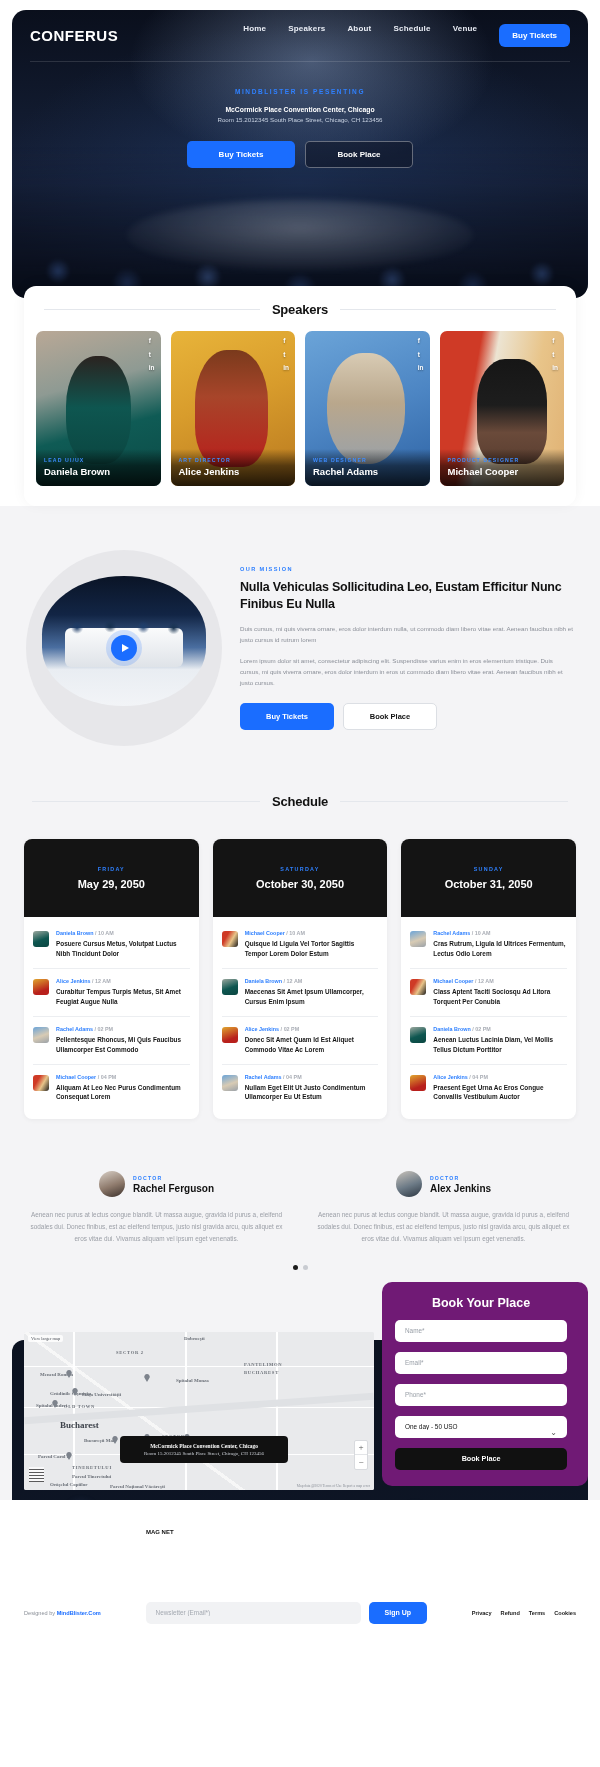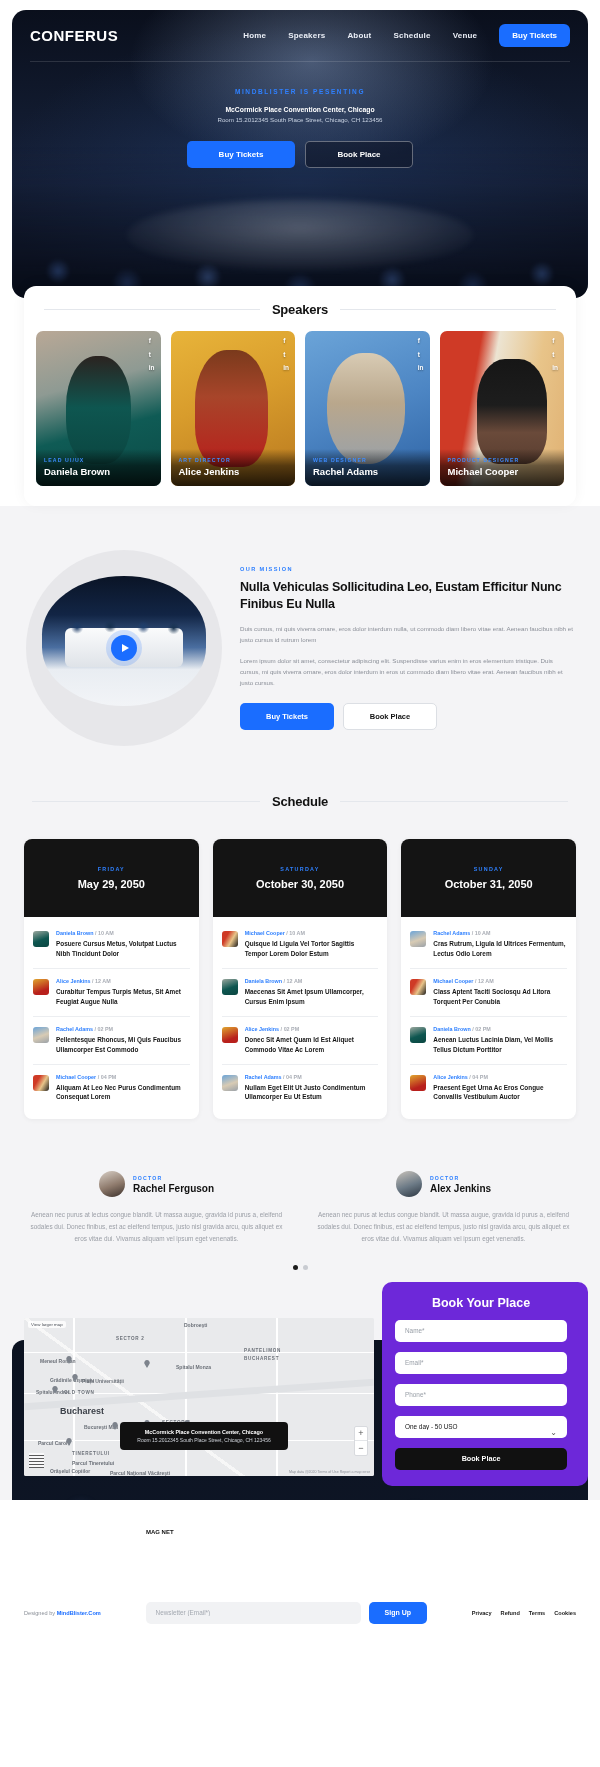--- a/index.html
+++ b/index.html
@@ -36,21 +36,21 @@
   .hero-table {
     position:absolute; left:20%; right:20%; bottom:28px; height:70px;
     background:radial-gradient(ellipse at 50% 40%, rgba(225,228,232,.30), rgba(180,190,200,.05) 70%);
     border-radius:50%; filter:blur(3px);
   }
   .nav {
     position:relative; z-index:5; display:flex; align-items:center;
     padding:14px 18px 0 18px;
   }
   .brand { color:#fff; font-size:15px; font-weight:700; letter-spacing:.5px; }
-  .nav-links { margin-left:auto; display:flex; align-items:center; gap:22px; }
+  .nav-links { margin-left:auto; display:flex; align-items:flex-start; gap:22px; }
   .nav-links a { color:#e9edf5; font-size:8px; font-weight:600; text-decoration:none; letter-spacing:.2px; }
   .btn-blue {
     background:#1a6dff; color:#fff; border:none; border-radius:6px;
     font-size:8px; font-weight:700; padding:7px 13px; cursor:pointer;
     font-family:inherit;
   }
   .nav-rule { position:relative; z-index:5; height:1px; background:rgba(255,255,255,.13); margin:14px 18px 0 18px; }
 
   .dates { position:relative; z-index:5; display:flex; align-items:center; justify-content:center; gap:12px; margin-top:28px; }
   .date-chip {
@@ -186,23 +186,23 @@
   .dark-panel::after{
     content:""; position:absolute; inset:0;
     background:
       radial-gradient(circle 26px at 12% 78%, rgba(40,62,104,.6), transparent 70%),
       radial-gradient(circle 30px at 38% 86%, rgba(30,48,84,.6), transparent 70%),
       radial-gradient(circle 26px at 70% 80%, rgba(44,66,108,.6), transparent 70%),
       radial-gradient(circle 30px at 90% 88%, rgba(28,44,78,.6), transparent 70%);
     filter:blur(2px);
   }
   .map {
-    position:absolute; left:24px; top:14px; width:350px; height:158px;
+    position:absolute; left:24px; top:28px; width:350px; height:158px;
     background:#e9eaec; border-radius:2px; overflow:hidden;
-    font-family:Liberation Sans, sans-serif;
+    font-family:Liberation Serif, serif;
     padding-left:40px;
   }
   .map .roads { position:absolute; inset:0;
     background:
       linear-gradient(90deg, transparent 0 14%, #fff 14% 14.6%, transparent 14.6%),
       linear-gradient(90deg, transparent 0 46%, #fff 46% 46.7%, transparent 46.7%),
       linear-gradient(90deg, transparent 0 72%, #fff 72% 72.6%, transparent 72.6%),
       linear-gradient(0deg, transparent 0 22%, #fff 22% 22.8%, transparent 22.8%),
       linear-gradient(0deg, transparent 0 52%, #fff 52% 52.8%, transparent 52.8%),
       linear-gradient(0deg, transparent 0 78%, #fff 78% 78.6%, transparent 78.6%),
@@ -224,21 +224,21 @@
   .map-zoom { position:absolute; right:6px; bottom:20px; width:14px; background:#fff; border:1px solid #d8dade; border-radius:2px; }
   .map-zoom div { height:14px; display:flex; align-items:center; justify-content:center; font-size:9px; color:#555; cursor:pointer; }
   .map-zoom div:first-child { border-bottom:1px solid #e3e5e8; }
   .map-top { position:absolute; left:4px; top:3px; font-size:4.4px; color:#4a4f57; background:rgba(255,255,255,.8); padding:1px 3px; border-radius:2px; }
   .map-bot { position:absolute; right:4px; bottom:2px; font-size:3.6px; color:#8b9098; }
   .map-qr { position:absolute; left:5px; bottom:8px; width:15px; height:15px; background:
      repeating-linear-gradient(0deg,#2b2b2b 0 1.5px,#fff 1.5px 3px),
      repeating-linear-gradient(90deg,#2b2b2b 0 1.5px,transparent 1.5px 3px); opacity:.75; }
   .book-card {
     position:absolute; right:12px; top:-22px; width:206px;
-    background:#6d28d9; border-radius:10px; padding:14px 21px 16px 13px; z-index:6;
+    background:#701a75; border-radius:10px; padding:14px 21px 16px 13px; z-index:6;
   }
   .book-title { color:#fff; font-size:12.5px; font-weight:700; text-align:center; }
   .book-field {
     display:block; width:100%; height:22px; border-radius:5px; border:none; background:#fff;
     margin-top:10px; padding:0 10px; font-size:6.4px; color:#111; font-family:inherit;
   }
   .book-field::placeholder { color:#9aa0a8; }
   select.book-field { appearance:none; background:#fff; color:#111; font-size:6.4px; }
   .sel-wrap { position:relative; }
   .sel-wrap::after { content:"⌄"; position:absolute; right:10px; top:12px; font-size:8px; color:#555; pointer-events:none; }

